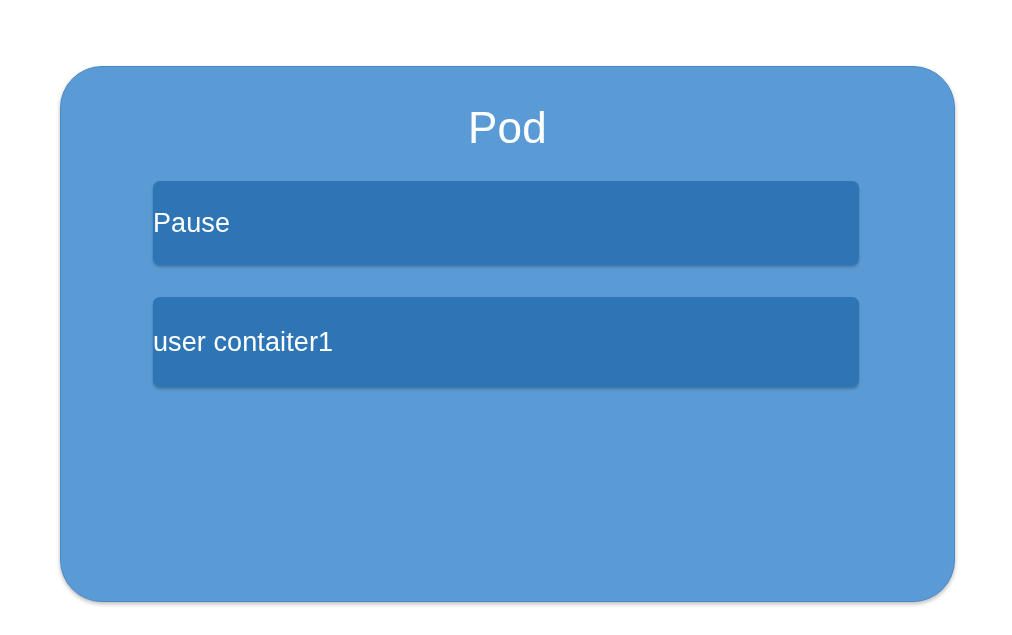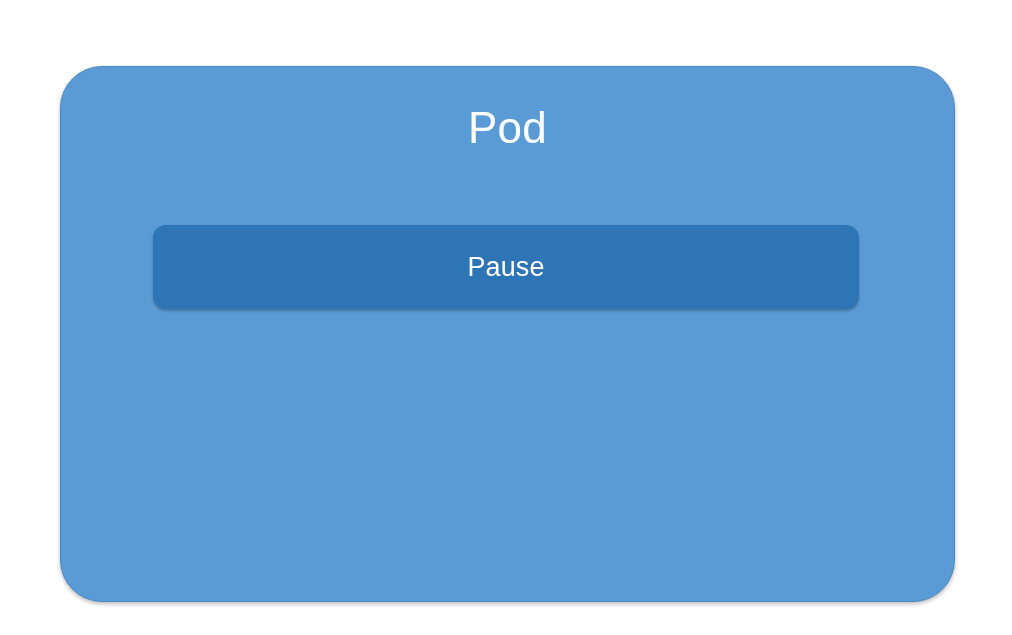--- a/index.html
+++ b/index.html
@@ -53,27 +53,26 @@
     font-stretch: condensed;
     white-space: nowrap;
   }
 
   
   .container-box {
     position: absolute;
     left: 92px;           
     width: 706px;         
     background: #2E75B6;
-    border-radius: 13px;
+    border-radius: 7px;
     box-sizing: border-box;
     box-shadow: 0 2px 3px rgba(0,0,0,0.25);
     display: flex;
     align-items: center;
-    justify-content: center;
-    margin-top: 44px;
+    justify-content: flex-start;
   }
 
   #container-box-pause {
     top: 114px;           
     height: 84px;         
   }
   #container-box-user1 {
     top: 230px;           
     height: 90px;         
   }
@@ -100,17 +99,20 @@
 <div id="diagram-canvas">
 
   <div id="pod-container">
 
     <div id="pod-title">Pod</div>
 
     <div id="container-box-pause" class="container-box">
       <span class="container-label">Pause</span>
     </div>
 
+    <div id="container-box-user1" class="container-box">
+      <span class="container-label">user contaiter1</span>
+    </div>
 
 
   </div>
 
 </div>
 
 </body></html>

